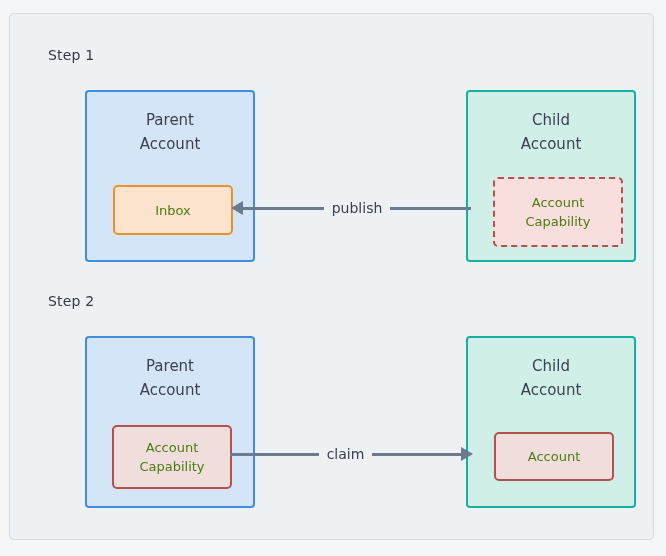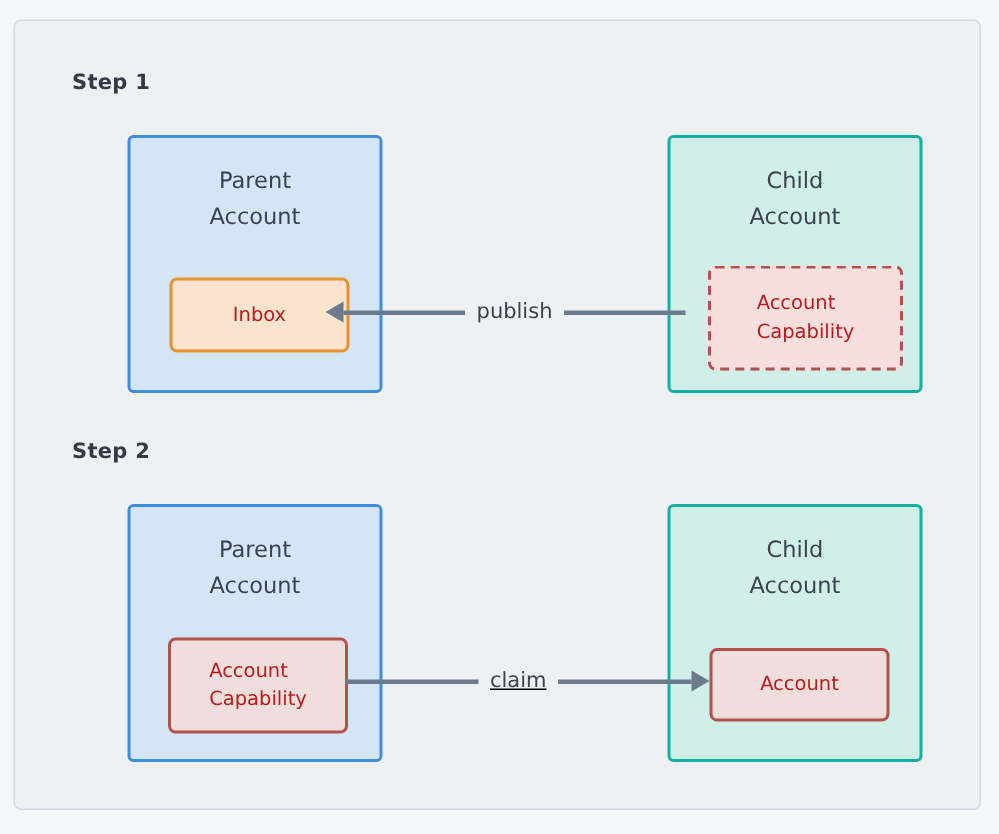--- a/index.html
+++ b/index.html
@@ -46,21 +46,21 @@
     box-sizing: border-box;
     background: #eef1f4;
     border: 1px solid #d3dae1;
     border-radius: 5px;
   }
 
   
   .step-label {
     position: absolute;
     font-size: 14px;
-    font-weight: bold;
+    font-weight: normal;
     color: #333a45;
     letter-spacing: 0.2px;
     white-space: nowrap;
   }
   #step1-label { left: 48px; top: 47px; }
   #step2-label { left: 48px; top: 293px; text-align: center; }
 
   
   .acct-box {
     position: absolute;
@@ -69,20 +69,21 @@
     border-style: solid;
     border-radius: 4px;
   }
   .acct-box.parent {
     background: #d4e5f8;
     border-color: #3f8ddd;
   }
   .acct-box.child {
     background: #d0efe9;
     border-color: #16b0a0;
+    margin-left: 21px;
   }
   .acct-title {
     position: absolute;
     left: 0;
     right: 0;
     top: 16px;
     text-align: center;
     font-size: 15px;
     line-height: 24px;
     color: #3b424f;
@@ -94,26 +95,26 @@
   #p2 { left: 85px;  top: 336px; width: 170px; height: 172px; }
   #c2 { left: 445px; top: 336px; width: 170px; height: 172px; }
 
   
   .res-box {
     position: absolute;
     box-sizing: border-box;
     display: flex;
     align-items: center;
     justify-content: center;
-    text-align: left;
+    text-align: center;
     border-width: 2px;
     border-radius: 5px;
     font-size: 13px;
     line-height: 19px;
-    color: #b91c1c;
+    color: #4d7c0f;
     white-space: pre-line;
   }
   .res-box.inbox {
     background: #fbe3ce;
     border-style: solid;
     border-color: #e8912d;
   }
   .res-box.cap-dashed {
     background: #f8dedd;
     border-style: dashed;
@@ -130,22 +131,22 @@
   #cap2-box    { left: 25px; top: 87px;  width: 120px; height: 64px; }
   #account-box { left: 26px; top: 94px;  width: 120px; height: 49px; }
 
   
   .connector {
     position: absolute;
     height: 26px;
     display: flex;
     align-items: center;
   }
-  #conn1 { left: 217px; top: 195px; width: 240px; }
-  #conn2 { left: 230px; top: 441px; width: 243px; text-decoration: underline; }
+  #conn1 { left: 231px; top: 195px; width: 240px; }
+  #conn2 { left: 230px; top: 441px; width: 243px; }
 
   .conn-line {
     flex: 1 1 auto;
     height: 3px;
     background: #6b7a8d;
   }
   .conn-label {
     flex: 0 0 auto;
     padding: 0 8px;
     font-size: 14px;

